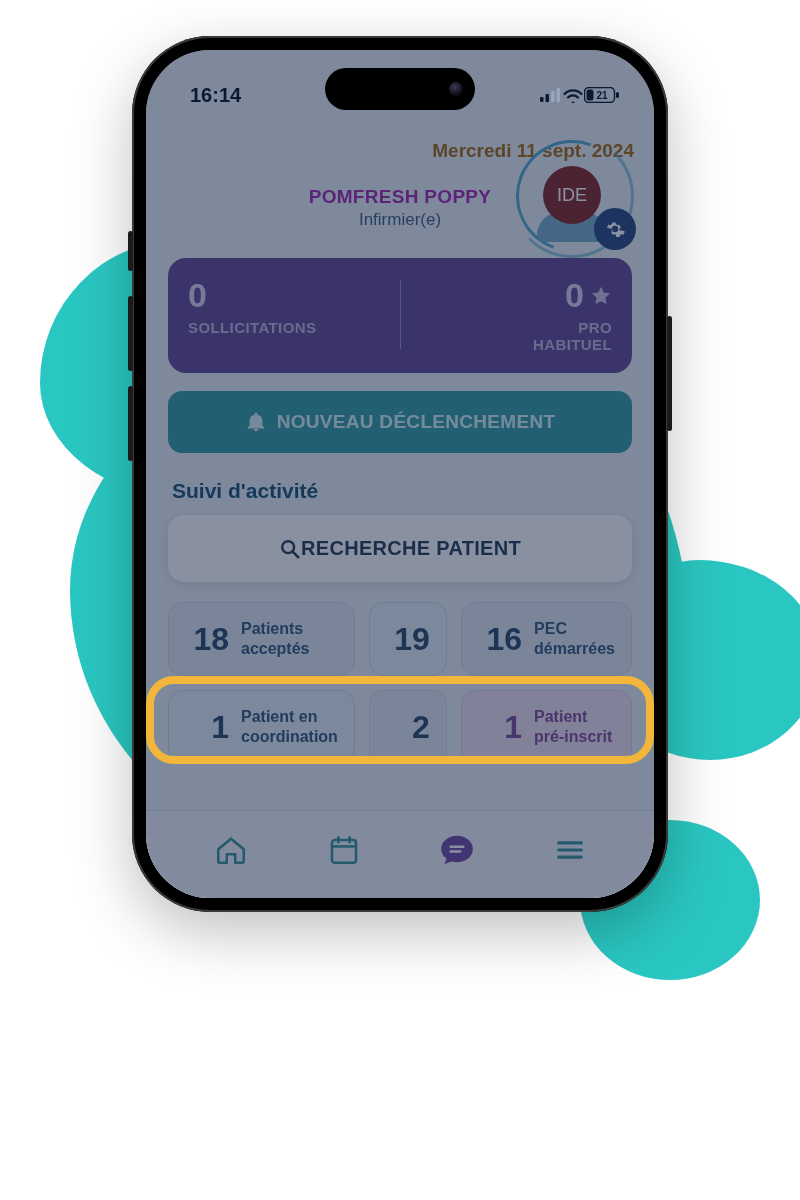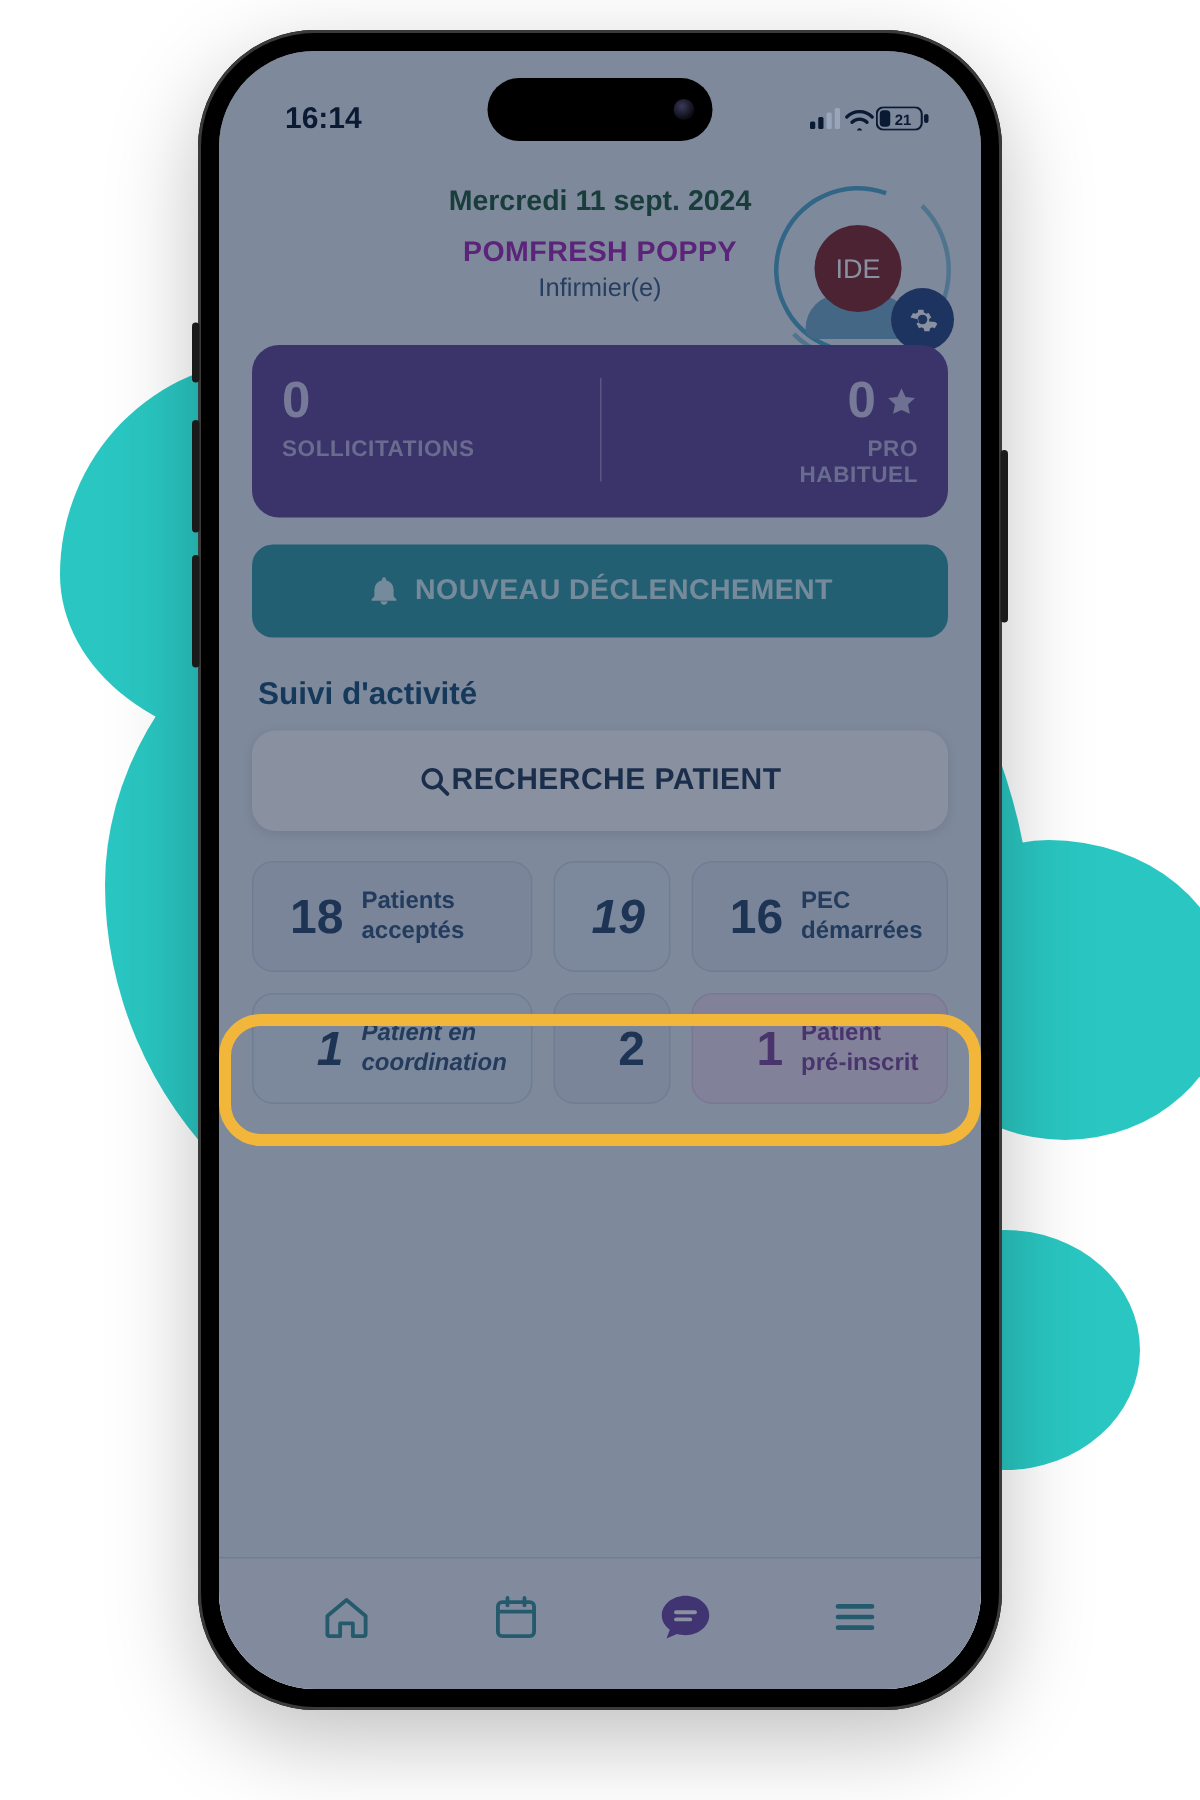--- a/index.html
+++ b/index.html
@@ -17,23 +17,23 @@
     border-radius: 50%;
   }
   .blob1 { width: 620px; height: 540px; left: 70px; top: 320px; border-radius: 60% 40% 55% 45% / 50% 60% 40% 50%; }
   .blob2 { width: 280px; height: 260px; left: 40px; top: 240px; border-radius: 50% 50% 45% 55% / 55% 45% 55% 45%; }
   .blob3 { width: 220px; height: 200px; left: 600px; top: 560px; border-radius: 45% 55% 50% 50% / 50% 50% 50% 50%; }
   .blob4 { width: 180px; height: 160px; left: 580px; top: 820px; border-radius: 50%; }
 
   .phone {
     position: absolute;
     left: 132px;
-    top: 20px;
+    top: 36px;
     width: 536px;
-    height: 1120px;
+    height: 876px;
     background: #000;
     border-radius: 78px;
     padding: 14px;
     box-shadow: 0 0 0 2px #3a3a3a inset, 0 20px 60px rgba(0,0,0,0.25);
   }
   .phone-btn {
     position: absolute;
     background: #1a1a1a;
     border-radius: 3px;
   }
@@ -103,21 +103,21 @@
     padding-top: 80px;
     z-index: 10;
   }
 
   .header {
     position: relative;
     text-align: center;
     padding: 10px 20px 20px;
     color: #1a3a5d;
   }
-  .date { font-size: 19px; font-weight: 600; color: #14532d; margin-bottom: 12px; }
+  .date { font-size: 19px; font-weight: 600; color: #a16207; margin-bottom: 24px; text-align: right; }
   .user-name { font-size: 19px; font-weight: 700; color: #a21caf; letter-spacing: 0.3px; }
   .user-role { font-size: 17px; color: #34557a; margin-top: 2px; }
 
   .avatar-wrap {
     position: absolute;
     right: 22px;
     top: 6px;
     width: 120px;
     height: 120px;
   }
@@ -243,21 +243,21 @@
   }
   .tile {
     background: #dfe9f2;
     border-radius: 14px;
     padding: 16px 16px;
     display: flex;
     align-items: center;
     gap: 12px;
     border: 1px solid #c9d7e4;
   }
-  .tile.alt { background: #e3eef5; font-style: italic; }
+  .tile.alt { background: #e3eef5; }
   .tile.pink { background: #efe0f1; border-color: #e2c9e6; }
   .tile-num { font-size: 32px; font-weight: 700; color: #1f3f63; min-width: 44px; text-align: right; }
   .tile-label { font-size: 16px; font-weight: 600; color: #2a4e74; line-height: 1.25; }
   .tile.pink .tile-num, .tile.pink .tile-label { color: #7b3f93; }
 
   .tabbar {
     position: absolute;
     left: 0; right: 0; bottom: 0;
     height: 88px;
     background: #f0f4f8;

